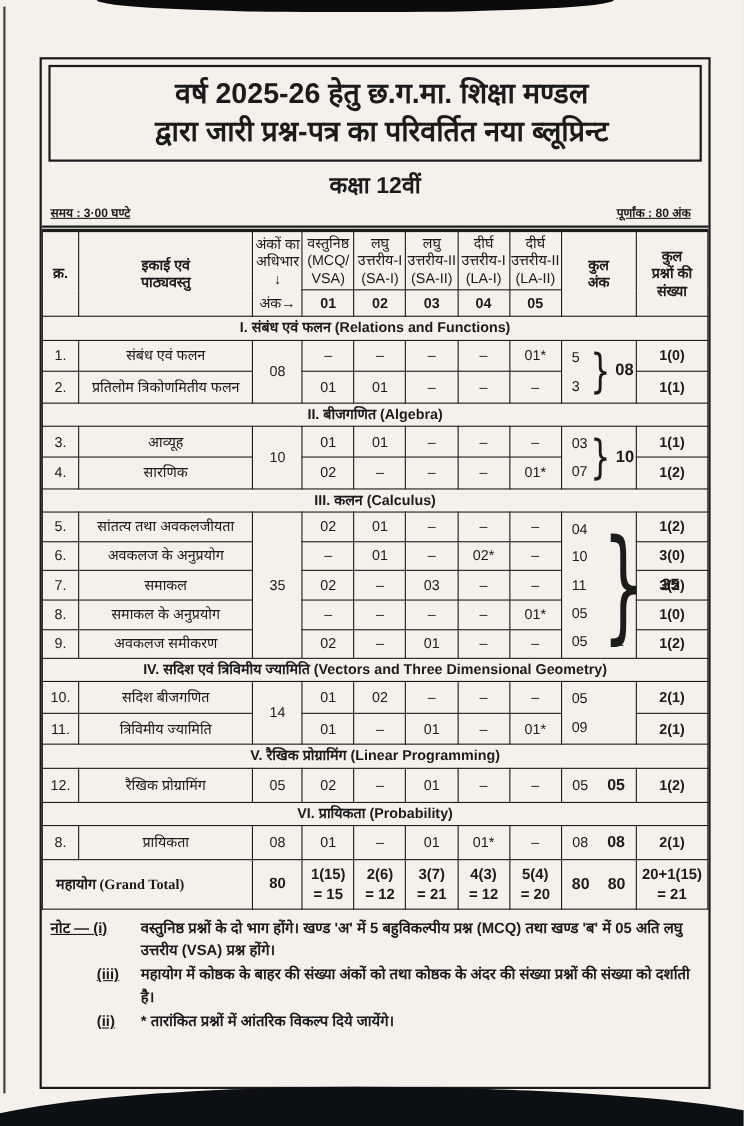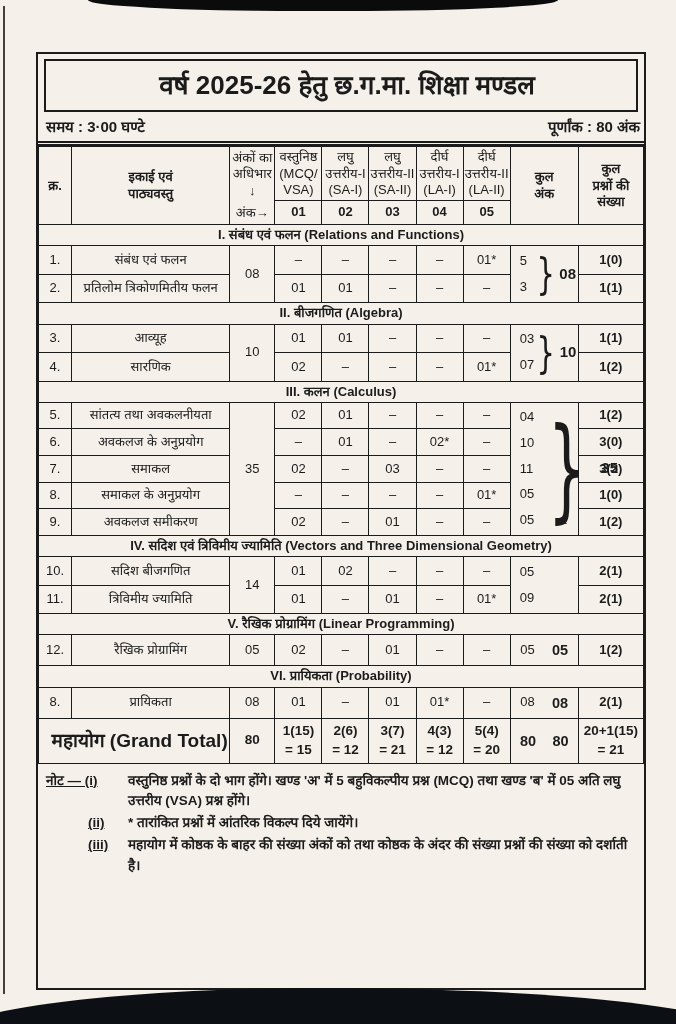--- a/index.html
+++ b/index.html
@@ -46,23 +46,24 @@
     letter-spacing:0px; white-space:nowrap;
   }
   .subject-title{
     text-align:center;font-size:33px;font-weight:bold;margin-top:9px;line-height:1.1;
   }
   .class-title{
     text-align:center;font-size:21px;font-weight:bold;margin-top:6px;
   }
   .time-row{
     display:flex;justify-content:space-between;align-items:flex-end;
-    padding:4px 4px 5px 8px;
-    font-size:15px;font-weight:bold;
+    padding:4px 16px 5px 8px;
+    font-size:11px;font-weight:bold;
     border-bottom:5px double var(--ink);
+    text-decoration:underline;
   }
   table.blueprint{
     width:100%;border-collapse:collapse;table-layout:fixed;
   }
   table.blueprint th, table.blueprint td{
     border:1px solid var(--ink);
     text-align:center;vertical-align:middle;
     font-size:13px;
     padding:2px 1px;
     line-height:1.25;
@@ -93,21 +94,21 @@
   .tg2 .subs{height:52px;}
   .tg2 .brace{font-size:34px;transform:scaleY(1.25) scaleX(0.85);}
   .tg5{min-height:128px;}
   .tg5 .subs{height:128px;}
   .tg5 .brace{font-size:100px;transform:scaleY(1.12) scaleX(0.6);}
   .tg .grp{font-weight:bold;font-size:15px;margin-left:2px;}
   .tg .extra-dash{position:absolute;right:10px;bottom:2px;font-size:13px;}
   .tg1{display:flex;align-items:center;justify-content:space-around;min-height:26px;}
   .tg1 .grp{font-weight:bold;font-size:14.5px;}
   tr.grand td{font-weight:bold;font-size:13.5px;}
-  tr.grand td.gt-label{text-align:center;padding-left:12px;font-size:19px;}
+  tr.grand td.gt-label{text-align:left;padding-left:12px;font-size:13px;font-family:Liberation Serif, serif;}
   .two-line div{line-height:1.35;}
   .note{
     padding:7px 6px 4px 8px;
     font-weight:bold;font-size:13.5px;line-height:1.5;
   }
   .note-line{display:flex;margin-bottom:2px;}
   .note-label{flex:0 0 82px;text-decoration:underline;}
   .note-label.sub{padding-left:42px;}
   .note-text{flex:1;padding-right:4px;}
 </style>
@@ -115,22 +116,24 @@
 <body>
 
 <div class="page">
   <div class="scan-top-strip"></div>
   <div class="left-edge-line"></div>
 
   <div class="outer-box">
 
     <div class="header-box">
       <div class="hline">वर्ष 2025-26 हेतु छ.ग.मा. शिक्षा मण्डल</div>
+      <div class="hline">द्वारा जारी प्रश्न-पत्र का परिवर्तित नया ब्लूप्रिन्ट</div>
     </div>
 
+    <div class="class-title">कक्षा 12वीं</div>
 
     <div class="time-row">
       <span>समय : 3·00 घण्टे</span>
       <span>पूर्णांक : 80 अंक</span>
     </div>
 
     <table class="blueprint">
       <colgroup>
         <col style="width:33px">
           <col style="width:158px">
@@ -268,21 +271,21 @@
         <td>–</td>
         <td>01*</td>
         <td class="qcount">1(2)</td>
       </tr>
 
       <tr>
         <td class="section" colspan="10">III. कलन (Calculus)</td>
       </tr>
       <tr>
         <td class="sno">5.</td>
-        <td class="unit">सांतत्य तथा अवकलनीयता</td>
+        <td class="unit">सांतत्य तथा अवकलजीयता</td>
         <td class="weight" rowspan="5">35</td>
         <td>02</td>
         <td>01</td>
         <td>–</td>
         <td>–</td>
         <td>–</td>
         <td class="total-cell" rowspan="5">
           <div class="tg tg5">
             <div class="subs">
               <span>04</span>
@@ -451,25 +454,25 @@
       </tr>
     </tbody>
       </table>
 
     <div class="note">
       <div class="note-line">
         <span class="note-label">नोट — (i)</span>
         <span class="note-text">वस्तुनिष्ठ प्रश्नों के दो भाग होंगे। खण्ड 'अ' में 5 बहुविकल्पीय प्रश्न (MCQ) तथा खण्ड 'ब' में 05 अति लघु उत्तरीय (VSA) प्रश्न होंगे।</span>
       </div>
       <div class="note-line">
+        <span class="note-label sub">(iii)</span>
+        <span class="note-text">महायोग में कोष्ठक के बाहर की संख्या अंकों को तथा कोष्ठक के अंदर की संख्या प्रश्नों की संख्या को दर्शाती है।</span>
+      </div>
+      <div class="note-line">
         <span class="note-label sub">(ii)</span>
         <span class="note-text">* तारांकित प्रश्नों में आंतरिक विकल्प दिये जायेंगे।</span>
       </div>
-      <div class="note-line">
-        <span class="note-label sub">(iii)</span>
-        <span class="note-text">महायोग में कोष्ठक के बाहर की संख्या अंकों को तथा कोष्ठक के अंदर की संख्या प्रश्नों की संख्या को दर्शाती है।</span>
-      </div>
     </div>
 
   </div>
 
   <div class="scan-bottom-strip"></div>
 </div>
 
 </body></html>

